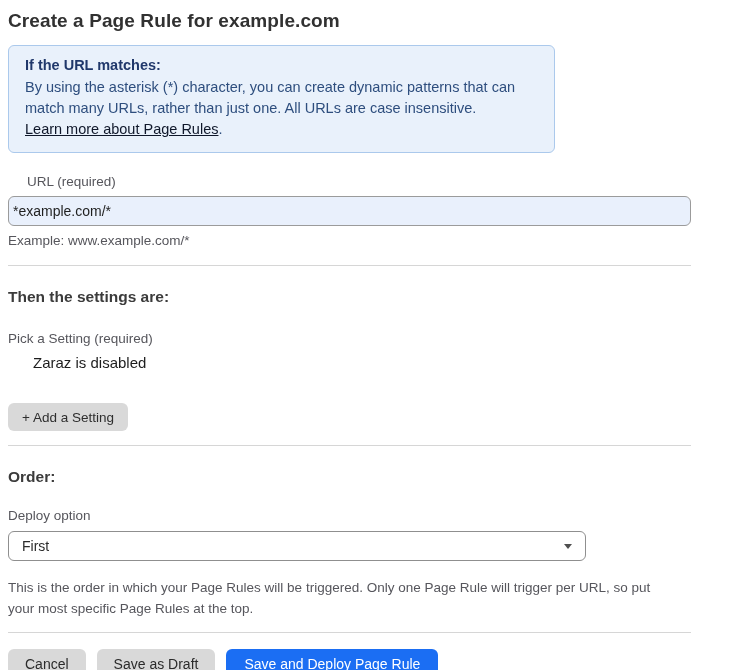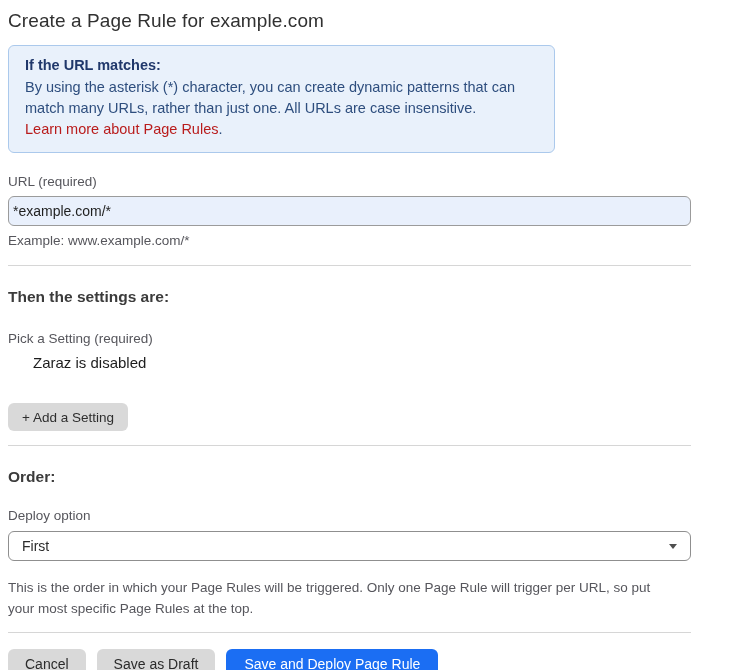--- a/index.html
+++ b/index.html
@@ -11,21 +11,21 @@
     color: #313131;
     position: relative;
     overflow: hidden;
   }
   .container {
     padding: 10px 0 0 8px;
     width: 691px;
   }
   .page-title {
     font-size: 19px;
-    font-weight: normal;
+    font-weight: bold;
     color: #313131;
     letter-spacing: 0.1px;
   }
   
   .info-box {
     margin-top: 13px;
     width: 547px;
     background: #e9f1fb;
     border: 1px solid #abc9ec;
     border-radius: 6px;
@@ -42,29 +42,30 @@
     color: #2e4e7e;
     line-height: 21px;
     max-width: 648px;
   }
   .info-box .info-link-row {
     font-size: 14.5px;
     color: #2e4e7e;
     line-height: 21px;
   }
   .info-link {
-    color: #b91c1c;
+    color: #0f172a;
+    text-decoration: underline;
     cursor: pointer;
   }
   
   .field-label {
     font-size: 13.5px;
     color: #56565c;
   }
-  .url-label { margin-top: 21px; }
+  .url-label { margin-top: 21px; margin-left: 19px; }
   .url-input {
     display: block;
     margin-top: 7px;
     width: 683px;
     height: 30px;
     background: #e9f0fc;
     border: 1px solid #9b9b9b;
     border-radius: 6px;
     padding: 0 4px;
     font-family: "Liberation Sans", "DejaVu Sans", sans-serif;
@@ -142,21 +143,21 @@
     font-family: "Liberation Sans", "DejaVu Sans", sans-serif;
     font-size: 13.5px;
     color: #2e2e2e;
     cursor: pointer;
   }
   .divider-2 { margin-top: 14px; }
   .order-heading { margin-top: 22px; }
   .order-label { margin-top: 22px; }
   .order-select {
     margin-top: 8px;
-    width: 683px;
+    width: 578px;
     height: 30px;
     border: 1px solid #8f8f8f;
     border-radius: 6px;
     background: #ffffff;
     display: flex;
     align-items: center;
     justify-content: space-between;
     padding: 0 13px;
     cursor: pointer;
   }

